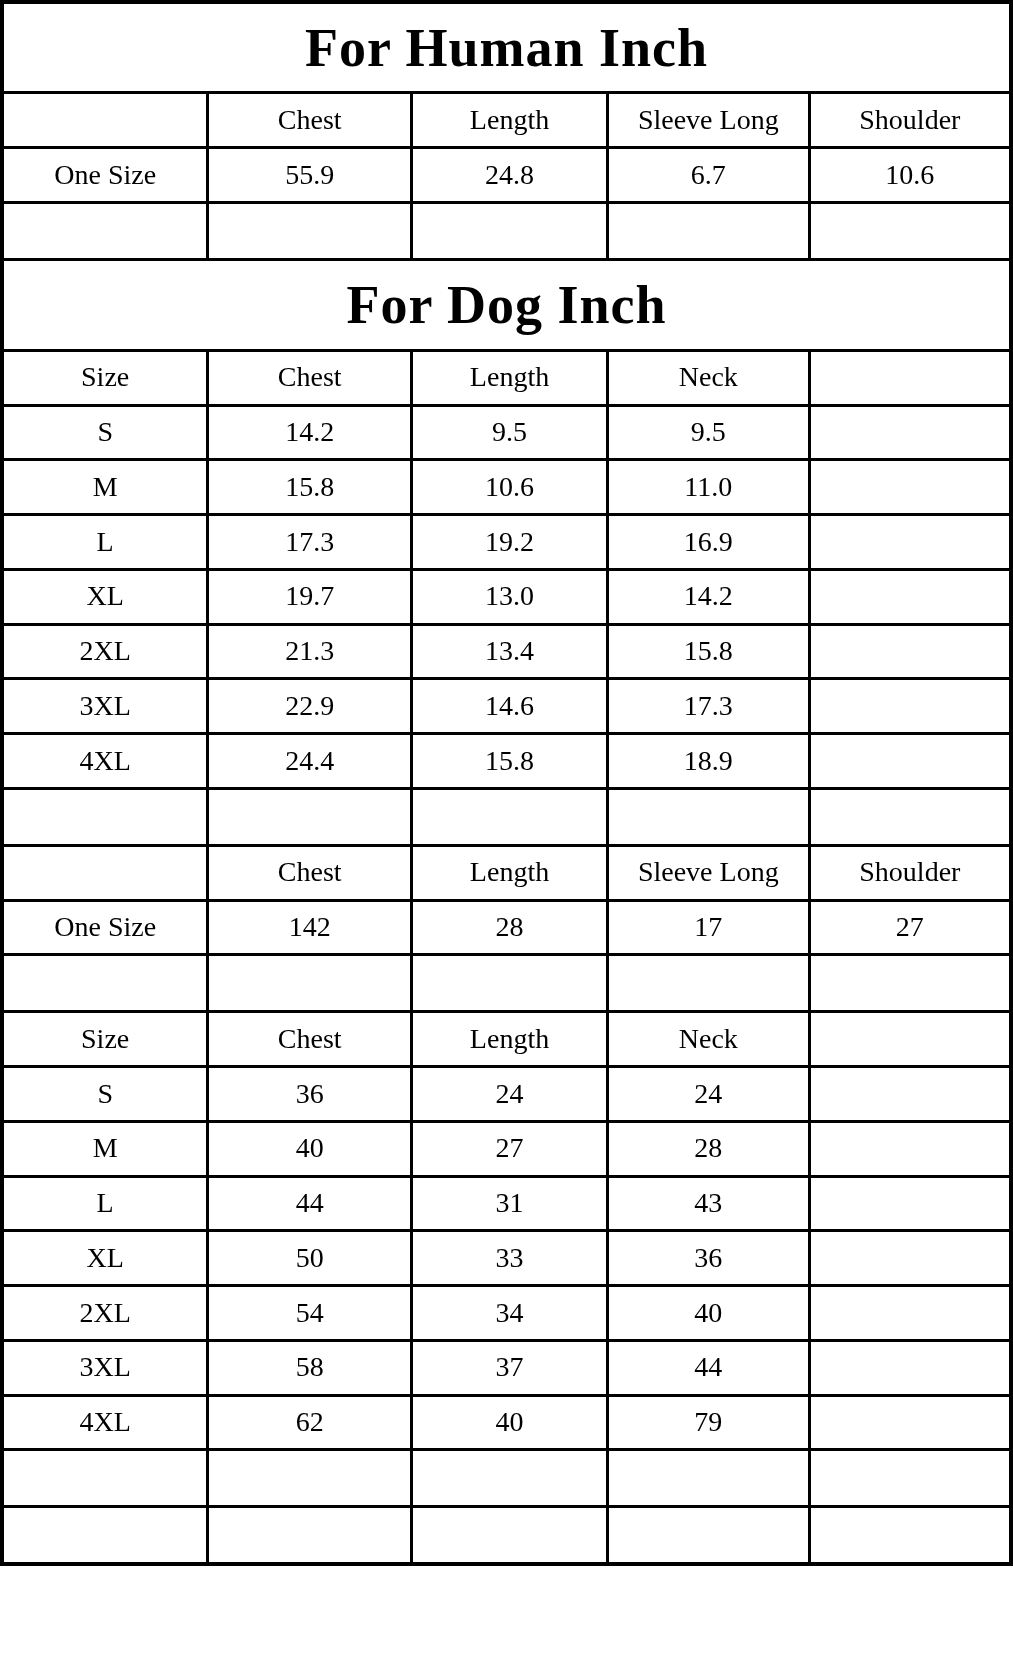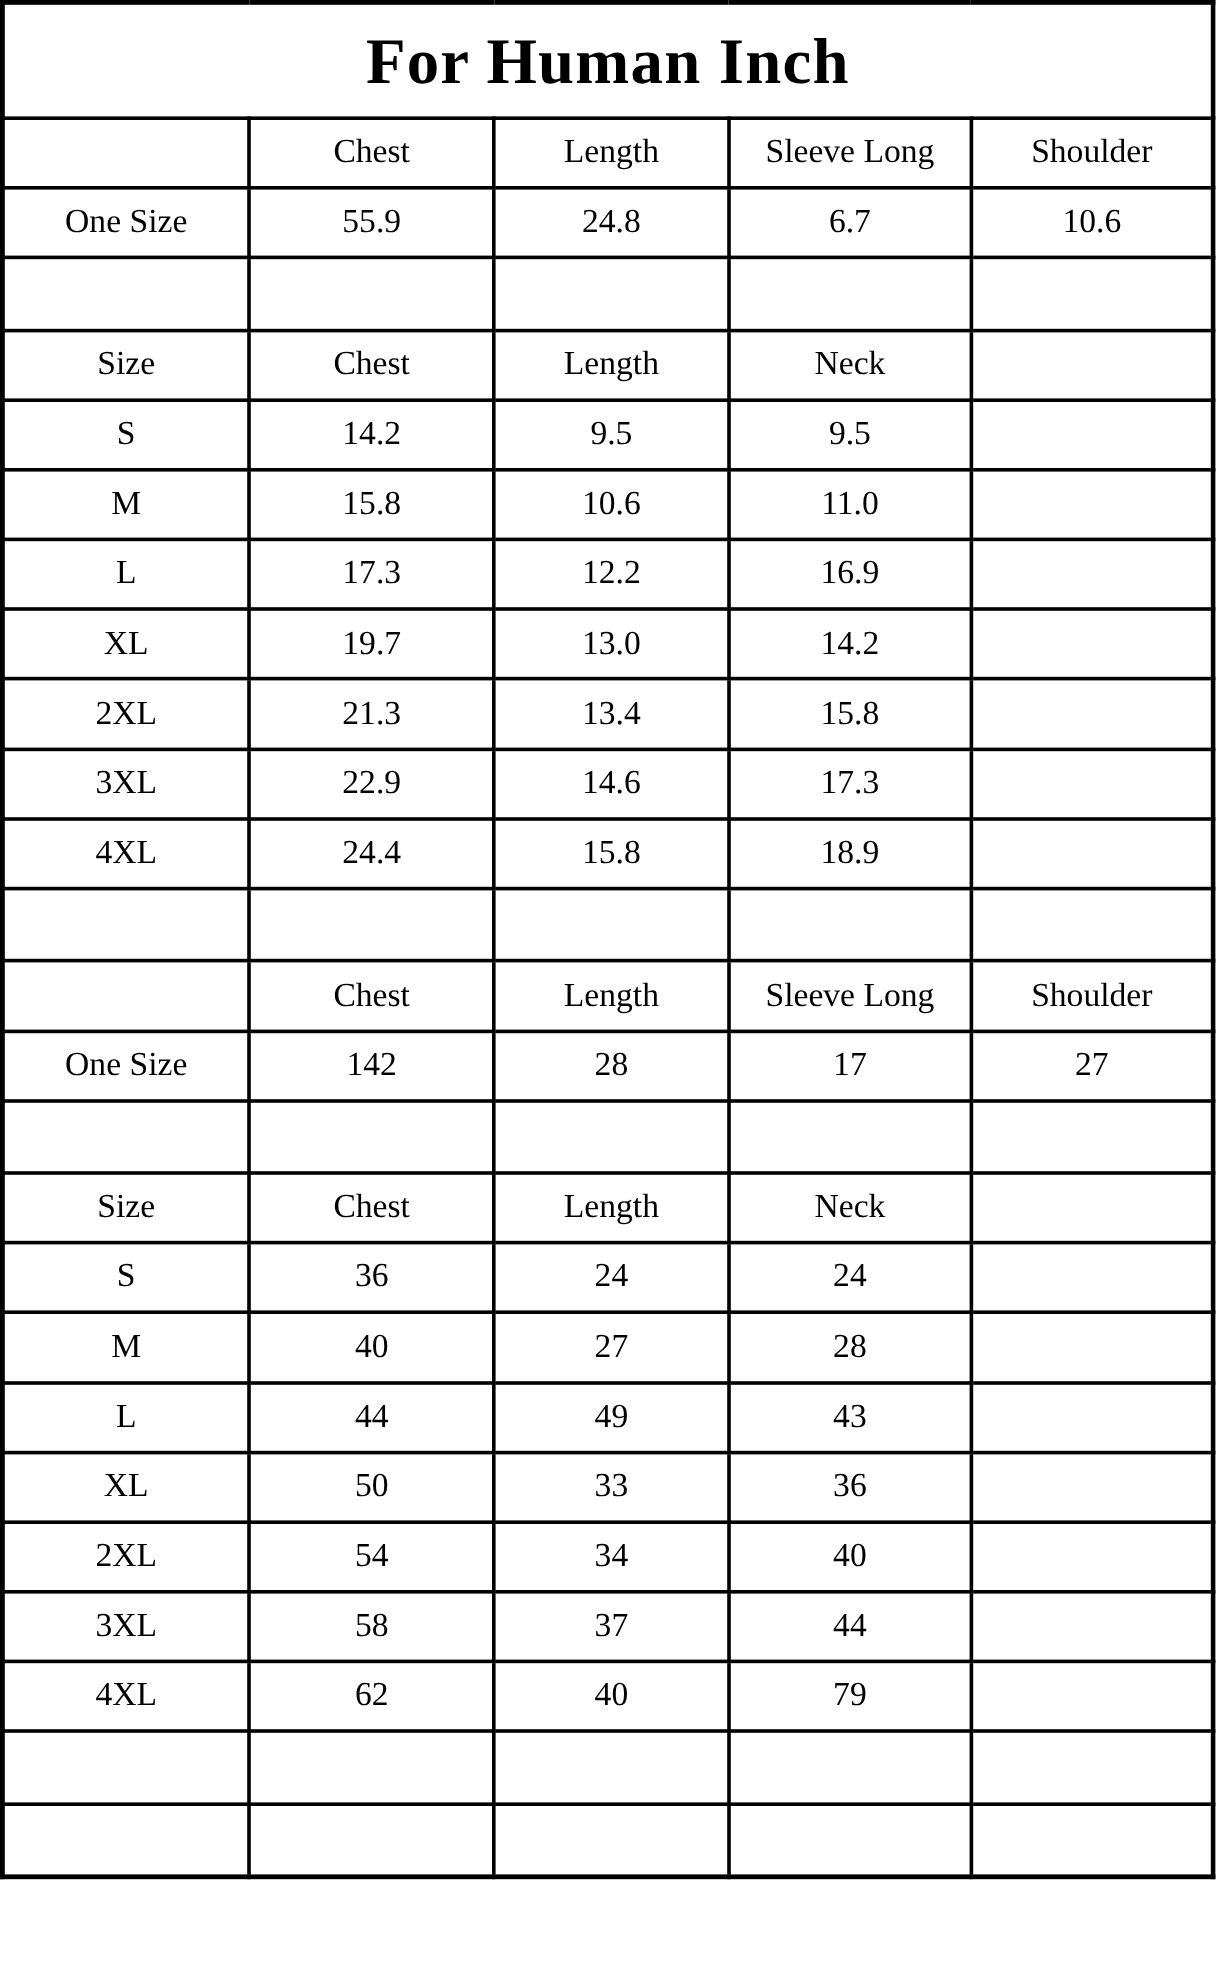--- a/index.html
+++ b/index.html
@@ -83,20 +83,23 @@
         <td class="cell">6.7</td>
         <td class="cell">10.6</td>
       </tr>
       <tr class="row-spacer">
         <td class="cell"></td>
         <td class="cell"></td>
         <td class="cell"></td>
         <td class="cell"></td>
         <td class="cell"></td>
       </tr>
+      <tr class="row-title">
+        <td colspan="5" class="title-cell">For Dog Inch</td>
+      </tr>
       <tr class="row-header">
         <td class="cell header-cell">Size</td>
         <td class="cell header-cell">Chest</td>
         <td class="cell header-cell">Length</td>
         <td class="cell header-cell">Neck</td>
         <td class="cell header-cell"></td>
       </tr>
       <tr class="row-data">
         <td class="cell">S</td>
         <td class="cell">14.2</td>
@@ -107,21 +110,21 @@
       <tr class="row-data">
         <td class="cell">M</td>
         <td class="cell">15.8</td>
         <td class="cell">10.6</td>
         <td class="cell">11.0</td>
         <td class="cell"></td>
       </tr>
       <tr class="row-data">
         <td class="cell">L</td>
         <td class="cell">17.3</td>
-        <td class="cell">12.2</td>
+        <td class="cell">19.2</td>
         <td class="cell">16.9</td>
         <td class="cell"></td>
       </tr>
       <tr class="row-data">
         <td class="cell">XL</td>
         <td class="cell">19.7</td>
         <td class="cell">13.0</td>
         <td class="cell">14.2</td>
         <td class="cell"></td>
       </tr>
@@ -191,21 +194,21 @@
       <tr class="row-data">
         <td class="cell">M</td>
         <td class="cell">40</td>
         <td class="cell">27</td>
         <td class="cell">28</td>
         <td class="cell"></td>
       </tr>
       <tr class="row-data">
         <td class="cell">L</td>
         <td class="cell">44</td>
-        <td class="cell">49</td>
+        <td class="cell">31</td>
         <td class="cell">43</td>
         <td class="cell"></td>
       </tr>
       <tr class="row-data">
         <td class="cell">XL</td>
         <td class="cell">50</td>
         <td class="cell">33</td>
         <td class="cell">36</td>
         <td class="cell"></td>
       </tr>

